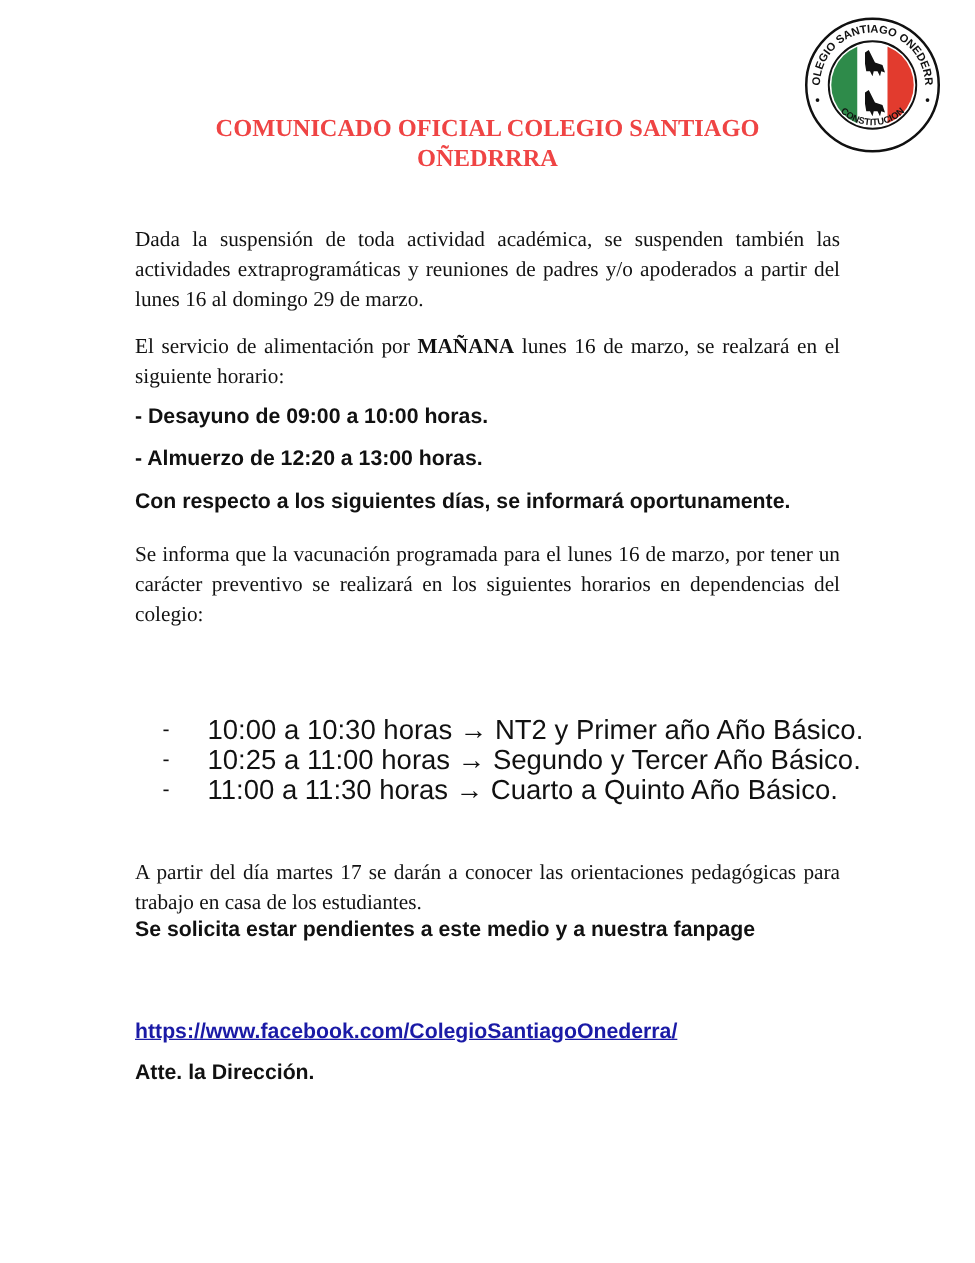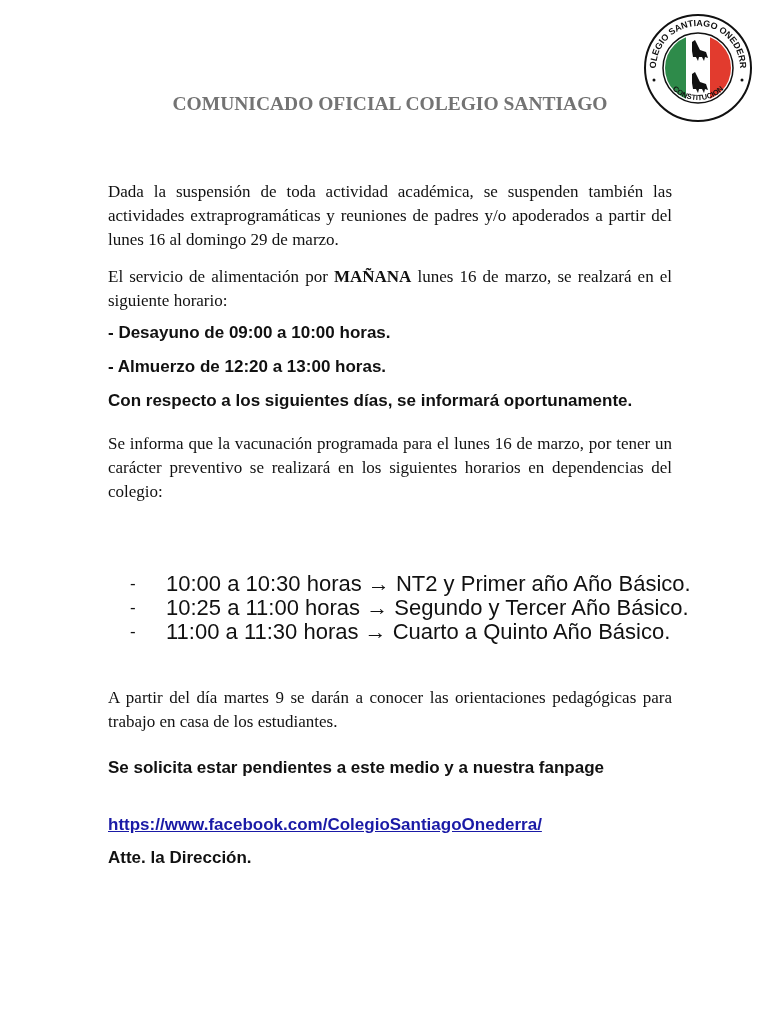--- a/index.html
+++ b/index.html
@@ -6,21 +6,21 @@
   body {
     width: 780px; height: 1010px; background: #ffffff; position: relative; overflow: hidden;
     font-family: "Liberation Sans", sans-serif; color: #111111;
   }
   .logo {
     position: absolute; left: 642px; top: 12px; width: 112px; height: 112px;
   }
   .title {
     position: absolute; left: 120px; width: 540px; top: 92px;
     text-align: center; font-family: "Liberation Serif", serif; font-weight: bold;
-    font-size: 19.5px; line-height: 24px; color: #737373;
+    font-size: 19.5px; line-height: 24px; color: #ef4444;
   }
   .p {
     position: absolute; left: 108px; width: 564px;
     font-size: 17px; line-height: 24px; text-align: justify; text-align-last: left; font-family: Liberation Serif, serif;
   }
   .line { position: absolute; left: 108px; font-size: 17px; line-height: 24px; white-space: nowrap; font-weight: bold; }
   .bullet-dash { position: absolute; left: 130px; font-size: 17px; line-height: 24px; }
   .bullet-text { position: absolute; left: 166px; font-size: 22px; line-height: 24px; white-space: nowrap; }
   a.link { color: #1a1aa6; text-decoration: underline; }
   b { font-weight: bold; }
@@ -54,20 +54,21 @@
     <text font-family="Liberation Sans, sans-serif" font-size="7.5" font-weight="bold" fill="#111">
       <textPath href="#botArc" startOffset="50%" text-anchor="middle">CONSTITUCION</textPath>
     </text>
     <circle cx="12" cy="68" r="1.5" fill="#111"></circle>
     <circle cx="100" cy="68" r="1.5" fill="#111"></circle>
   </svg>
 </div>
 
 <div class="title">
   <div>COMUNICADO OFICIAL COLEGIO SANTIAGO</div>
+  <div>OÑEDRRRA</div>
 </div>
 
 <div class="p" style="top:180px;">Dada la suspensión de toda actividad académica, se suspenden también las actividades extraprogramáticas y reuniones de padres y/o apoderados a partir del lunes 16 al domingo 29 de marzo.</div>
 
 <div class="p" style="top:265px;">
   <span>El servicio de alimentación por </span><b>MAÑANA</b><span> lunes 16 de marzo, se realzará en el siguiente horario:</span>
 </div>
 
 <div class="line" style="top:321px;">-  Desayuno de 09:00 a 10:00 horas.</div>
 <div class="line" style="top:355px;">-  Almuerzo de 12:20 a 13:00 horas.</div>
@@ -78,21 +79,21 @@
 
 <div>
   <div class="bullet-dash" style="top:572px;">-</div>
   <div class="bullet-text" style="top:572px;">10:00 a 10:30 horas → NT2 y Primer año Año Básico.</div>
   <div class="bullet-dash" style="top:596px;">-</div>
   <div class="bullet-text" style="top:596px;">10:25 a 11:00 horas → Segundo y Tercer Año Básico.</div>
   <div class="bullet-dash" style="top:620px;">-</div>
   <div class="bullet-text" style="top:620px;">11:00 a 11:30 horas → Cuarto a Quinto Año Básico.</div>
 </div>
 
-<div class="p" style="top:686px;">A partir del día martes 9 se darán a conocer las orientaciones pedagógicas para trabajo en casa de los estudiantes.</div>
+<div class="p" style="top:686px;">A partir del día martes 17 se darán a conocer las orientaciones pedagógicas para trabajo en casa de los estudiantes.</div>
 
-<div class="line" style="top:756px;">Se solicita estar pendientes a este medio y a nuestra fanpage</div>
+<div class="line" style="top:732px;">Se solicita estar pendientes a este medio y a nuestra fanpage</div>
 
 <div class="line" style="top:813px;">
   <a class="link">https://www.facebook.com/ColegioSantiagoOnederra/</a>
 </div>
 
 <div class="line" style="top:846px;">Atte. la Dirección.</div>
 
 </body></html>

